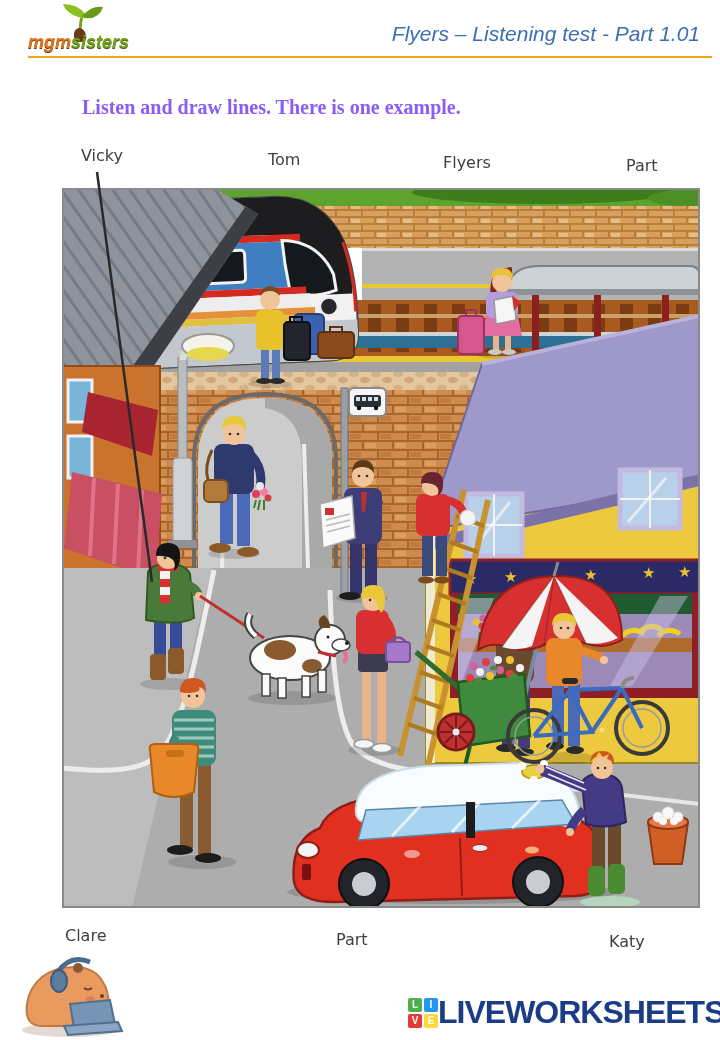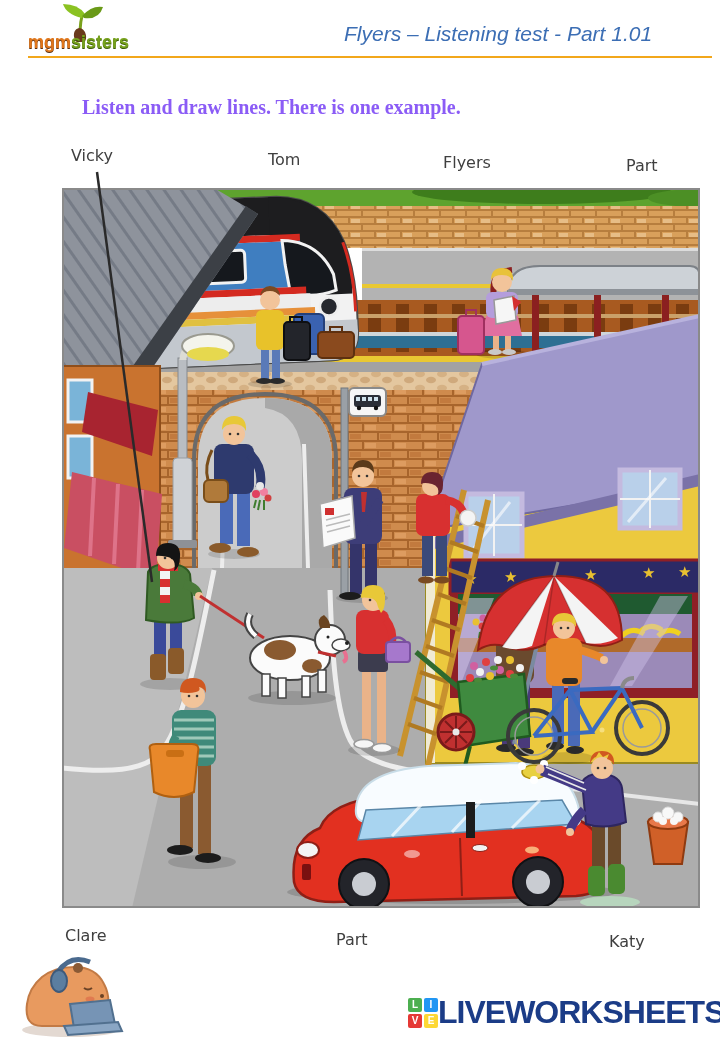--- a/index.html
+++ b/index.html
@@ -2,24 +2,24 @@
 <html><head>
 <meta charset="utf-8">
 <style>
   html,body{margin:0;padding:0;}
   body{width:720px;height:1040px;position:relative;background:#ffffff;
        font-family:"Liberation Sans",sans-serif;overflow:hidden;}
   
   .logo{position:absolute;left:28px;top:2px;width:140px;height:52px;}
   .logo .sprout{position:absolute;left:30px;top:0;}
   .logo .logo-text{position:absolute;left:0;top:30px;font-weight:bold;font-size:18px;
-       letter-spacing:0px;white-space:nowrap;}
+       letter-spacing:0px;white-space:nowrap;font-style:italic;}
   .logo .mgm{color:#e0761a;text-shadow:0 1px 0 #5a3010;}
   .logo .sis{color:#76a11c;text-shadow:0 1px 0 #3a5a08;}
-  .title{position:absolute;left:344px;top:22px;width:372px;margin:0;
+  .title{position:absolute;left:328px;top:22px;width:372px;margin:0;text-align:right;
        font-size:21px;font-weight:normal;font-style:italic;}
   .rule{position:absolute;left:28px;top:56px;width:684px;height:2px;}
   
   .instruction{position:absolute;left:82px;top:96px;font-family:"Liberation Serif",serif;
        font-weight:bold;font-size:20px;color:#8b5cf6;}
   
   .name{position:absolute;font-family:"DejaVu Sans",sans-serif;font-size:16px;color:#3f3f3f;}
   
   .picture{position:absolute;left:62px;top:188px;width:638px;height:720px;}
   .picture svg{display:block;}
@@ -45,21 +45,21 @@
       <ellipse cx="22" cy="34" rx="6" ry="8" fill="#6a3a1c" transform="rotate(-12 22 34)"></ellipse>
     </svg>
     <div class="logo-text"><span class="mgm">mgm</span><span class="sis">sisters</span></div>
   </div>
   <h1 class="title" style="color: rgb(60, 110, 180);">Flyers – Listening test - Part 1.01</h1>
   <div class="rule" style="background-color: rgb(242, 167, 27);"></div>
 </header>
 
 <div class="instruction">Listen and draw lines. There is one example.</div>
 
-<span class="name" style="left:71px;top:146px">Vicky</span>
+<span class="name" style="left:81px;top:146px">Vicky</span>
 <span class="name" style="left:268px;top:150px">Tom</span>
 <span class="name" style="left:443px;top:153px">Flyers</span>
 <span class="name" style="left:626px;top:156px">Part</span>
 <span class="name" style="left:65px;top:926px">Clare</span>
 <span class="name" style="left:336px;top:930px">Part</span>
 <span class="name" style="left:609px;top:932px">Katy</span>
 
 <div class="picture" title="Busy street scene at a railway station: a train and platforms with waiting passengers at the top, a brick bridge with an arch, a street lamp and bus stop sign, shops, a man reading a newspaper, a woman cleaning a window on a ladder, a woman walking a dog on a red leash, a boy carrying an orange bag, a girl with a purple handbag, a flower seller under a red and white umbrella with a green flower cart, a boy with a bicycle and a man washing a red car with a bucket of soapy water.">
 <svg class="scene" width="638" height="720" viewBox="0 0 638 720">
   <defs>

